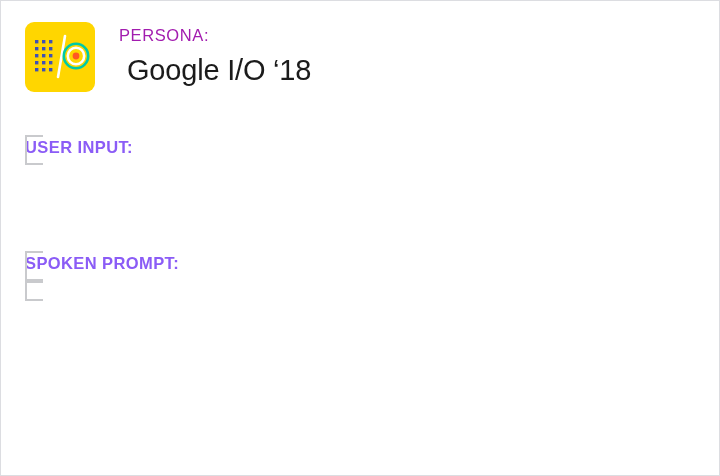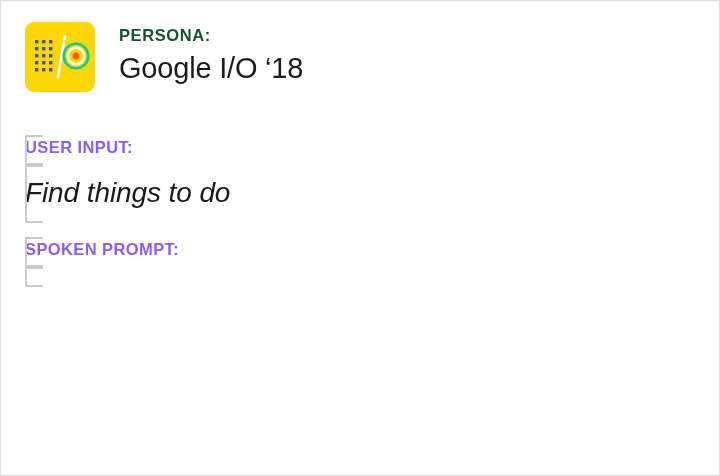--- a/index.html
+++ b/index.html
@@ -46,44 +46,44 @@
   }
   .persona-logo svg { display: block; }
 
   .persona-text {
     margin-left: 24px;
     padding-top: 4px;
   }
   .persona-label {
     font-size: 16.5px;
     letter-spacing: 0.6px;
-    color: #14532d;
-    font-weight: 700;
+    color: #a21caf;
+    font-weight: 400;
     line-height: 1.2;
     margin: 0 0 6px 0;
     white-space: nowrap;
   }
   .persona-name {
     font-size: 29px;
     color: #1b1b1b;
     font-weight: 400;
     line-height: 1.15;
     letter-spacing: -0.2px;
-    margin: 0;
+    margin: 8px;
     white-space: nowrap;
   }
 
   
   .section {
     position: absolute;
     left: 24px;
     right: 24px;
   }
   .section-user   { top: 134px; }
-  .section-spoken { top: 236px; }
+  .section-spoken { top: 250px; }
 
   
   .bracket {
     position: relative;
     padding-left: 16px;
   }
   .bracket::before {
     content: "";
     position: absolute;
     left: 0;
@@ -173,25 +173,20 @@
   </div>
 
   <div class="section section-user">
 
     <div class="bracket bracket-label">
       <span class="tick tick-top"></span>
       <p class="kicker">USER INPUT:</p>
       <span class="tick tick-bottom"></span>
     </div>
 
-    <div class="bracket bracket-body">
-      <span class="tick tick-top"></span>
-      <p class="utterance">Find things to do</p>
-      <span class="tick tick-bottom"></span>
-    </div>
 
   </div>
 
   <div class="section section-spoken">
 
     <div class="bracket bracket-label">
       <span class="tick tick-top"></span>
       <p class="kicker">SPOKEN PROMPT:</p>
       <span class="tick tick-bottom"></span>
     </div>

